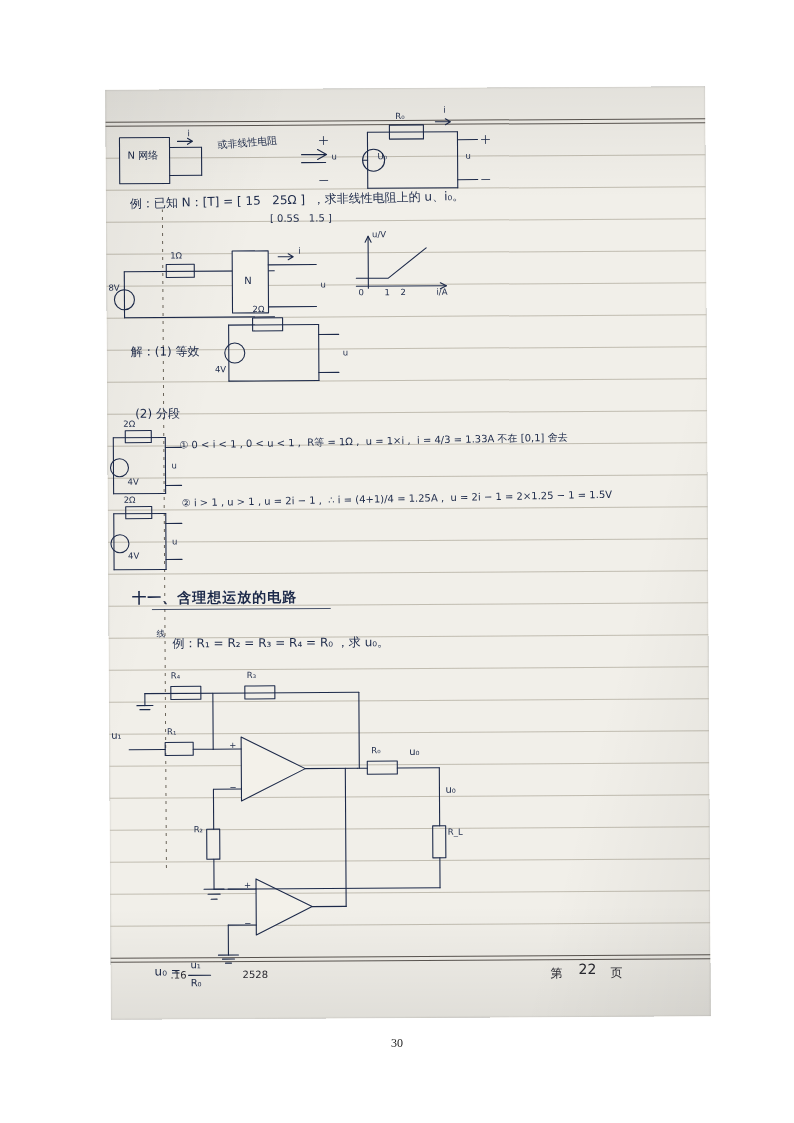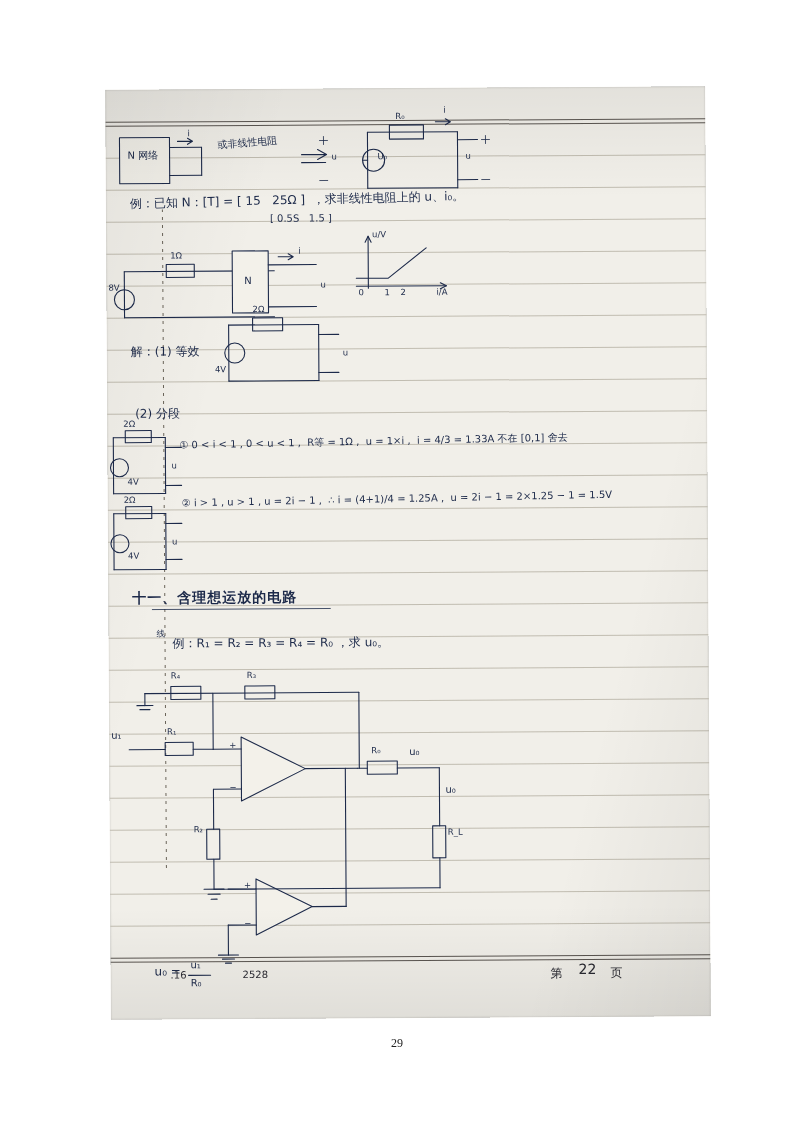--- a/index.html
+++ b/index.html
@@ -340,14 +340,14 @@
     <span class="hw xs" style="left:48px; top:540px;">线</span>
 
     <span class="sheet-footer" style="left:60px; top:880px; font-size:10px;">.16</span>
     <span class="sheet-footer" style="left:132px; top:880px; font-size:10px;">2528</span>
     <span class="sheet-footer" style="left:440px; top:878px; font-size:12px;">第</span>
     <span class="sheet-footer" style="left:468px; top:874px; font-size:14px;">22</span>
     <span class="sheet-footer" style="left:500px; top:878px; font-size:12px;">页</span>
 
   </div>
 
-  <div id="page-number">29</div>
+  <div id="page-number">30</div>
 </div>
 
 </body></html>

